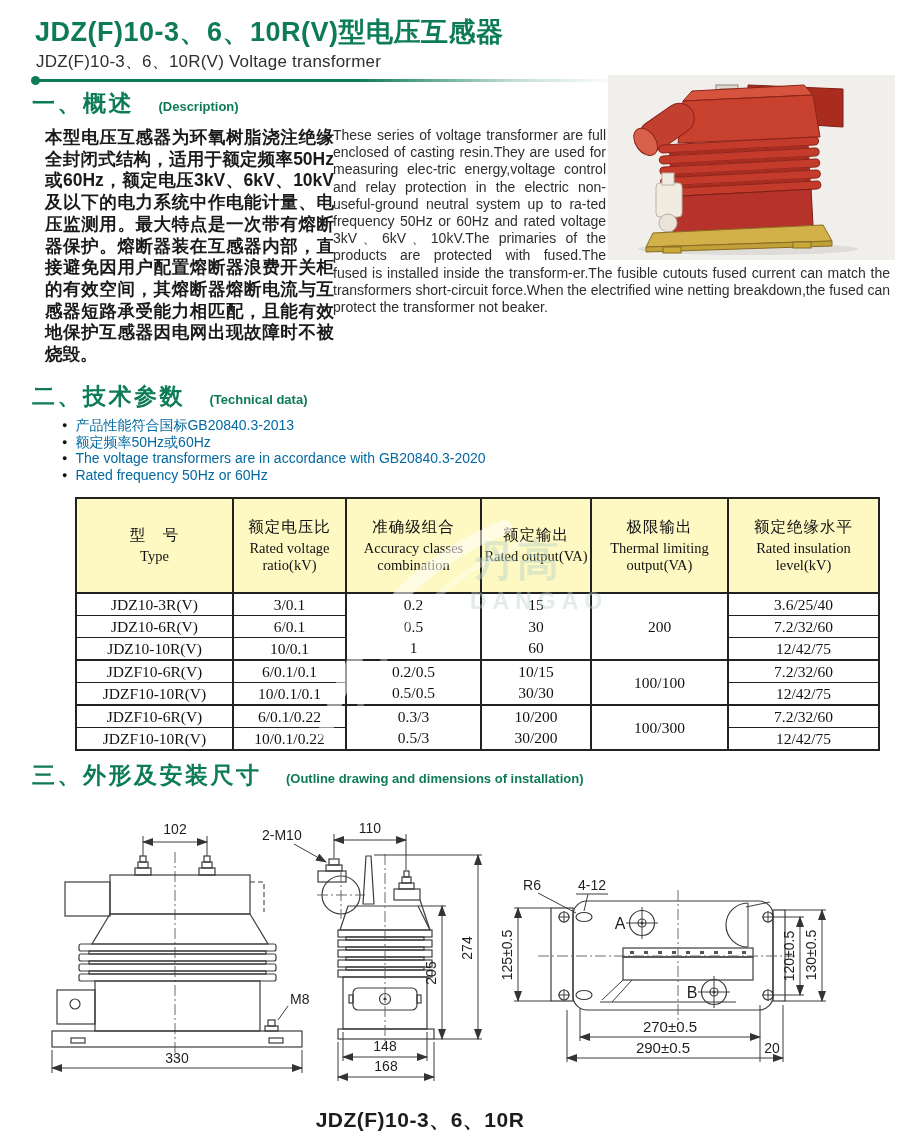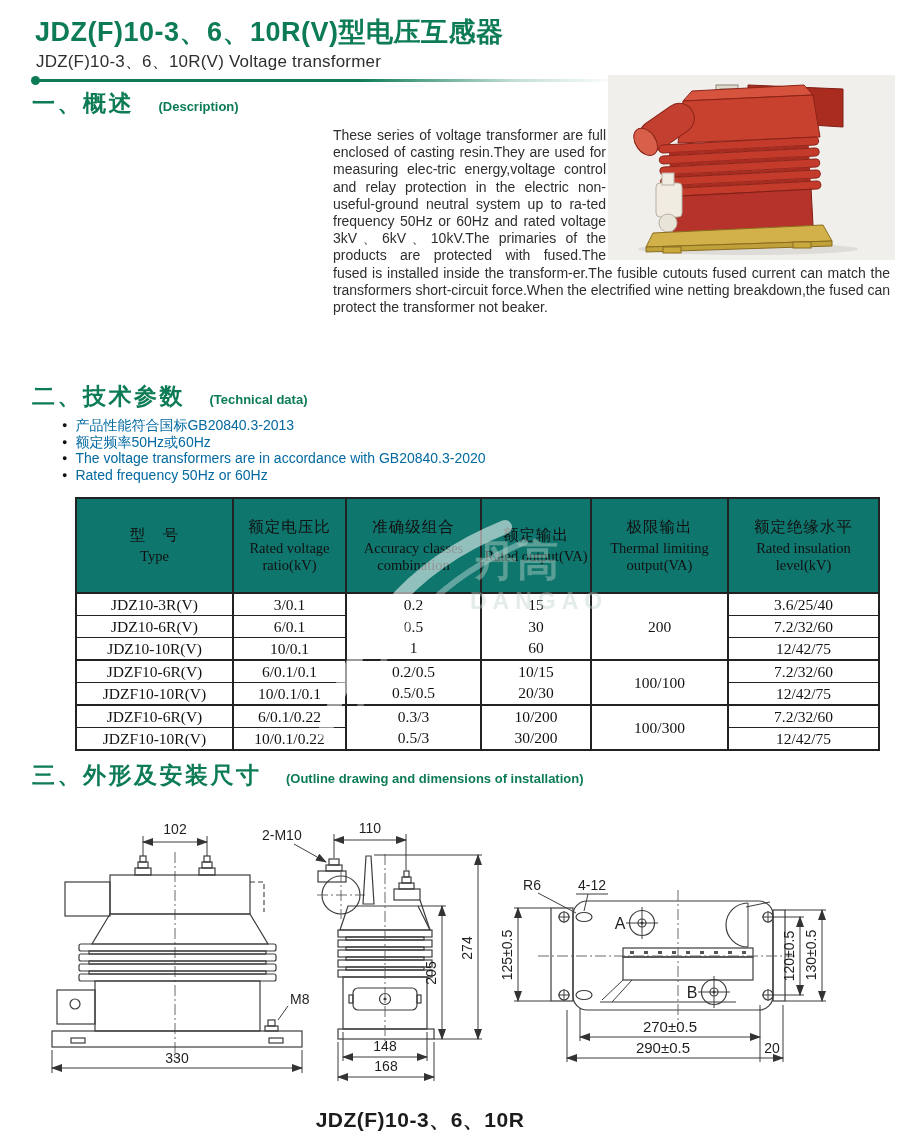--- a/index.html
+++ b/index.html
@@ -25,21 +25,21 @@
   .desc-en{margin:0;font-size:14px;line-height:17.2px;color:#2e2e2e;text-align:justify;}
   .photo{position:absolute;left:608px;top:75px;width:287px;height:185px;background:#f1efec;}
   
   .bullets{position:absolute;left:62px;top:417px;margin:0;padding:0;list-style:none;width:720px;}
   .bullets li{font-size:14px;line-height:16.6px;color:#0369a1;}
   .bullets li::before{content:"●";font-size:9px;vertical-align:2px;margin-right:8px;color:#111;}
   
   .tblwrap{position:absolute;left:75px;top:497px;width:803px;}
   table{width:803px;border-collapse:collapse;table-layout:fixed;background:transparent;
         font-family:"Liberation Serif","DejaVu Serif",serif;color:#111;border:2px solid #222;}
-  th{background:#0f766e;border:2px solid #222;font-weight:normal;padding:2px 1px;}
+  th{background:#fef9c3;border:2px solid #222;font-weight:normal;padding:2px 1px;}
   thead tr{height:95px;}
   .thzh{font-size:15.5px;letter-spacing:1px;}
   .then{font-size:14.5px;line-height:1.18;margin-top:2px;}
   tbody td{border:1px solid #222;border-left-width:2px;border-right-width:2px;text-align:center;
            font-size:15.5px;height:21px;padding:0;}
   tbody tr.gs td{border-top-width:2px;}
   td.mcell{padding:0;vertical-align:middle;}
   .stack{display:flex;flex-direction:column;}
   .stack.h3{height:65px;} .stack.h2{height:43px;}
   .stack>div{flex:1;display:flex;align-items:center;justify-content:center;}
@@ -65,20 +65,21 @@
   <div class="divider">
     <span class="dot"></span>
     <span class="line"></span>
   </div>
 
   <div class="sec-head" style="top:88px">
     <span class="zh">一、概述</span>
     <span class="en">(Description)</span>
   </div>
 
+  <div class="desc-zh">本型电压互感器为环氧树脂浇注绝缘全封闭式结构，适用于额定频率50Hz或60Hz，额定电压3kV、6kV、10kV及以下的电力系统中作电能计量、电压监测用。最大特点是一次带有熔断器保护。熔断器装在互感器内部，直接避免因用户配置熔断器浪费开关柜的有效空间，其熔断器熔断电流与互感器短路承受能力相匹配，且能有效地保护互感器因电网出现故障时不被烧毁。</div>
 
   <div class="desc-en-wrap">
     <div class="photo-spacer"></div>
     <p class="desc-en">These series of voltage transformer are full enclosed of casting resin.They are used for measuring elec-tric energy,voltage control and relay protection in the electric non-useful-ground neutral system up to ra-ted frequency 50Hz or 60Hz and rated voltage 3kV、6kV、10kV.The primaries of the products are protected with fused.The fused is installed inside the transform-er.The fusible cutouts fused current can match the transformers short-circuit force.When the electrified wine netting breakdown,the fused can protect the transformer not beaker.</p>
   </div>
 
   <div class="photo">
     <svg width="287" height="185" viewBox="0 0 287 185">
       <rect width="287" height="185" fill="#f1efec"></rect>
       <ellipse cx="140" cy="174" rx="110" ry="6" fill="rgba(0,0,0,0.08)"></ellipse>
@@ -199,21 +200,21 @@
           <td>6/0.1/0.1</td>
           <td rowspan="2" class="mcell">
             <div class="stack h2">
               <div>0.2/0.5</div>
               <div>0.5/0.5</div>
             </div>
             </td>
           <td rowspan="2" class="mcell">
             <div class="stack h2">
               <div>10/15</div>
-              <div>20/30</div>
+              <div>30/30</div>
             </div>
             </td>
           <td rowspan="2">100/100</td>
           <td>7.2/32/60</td>
         </tr>
         <tr>
           <td>JDZF10-10R(V)</td>
           <td>10/0.1/0.1</td>
           <td>12/42/75</td>
         </tr>

